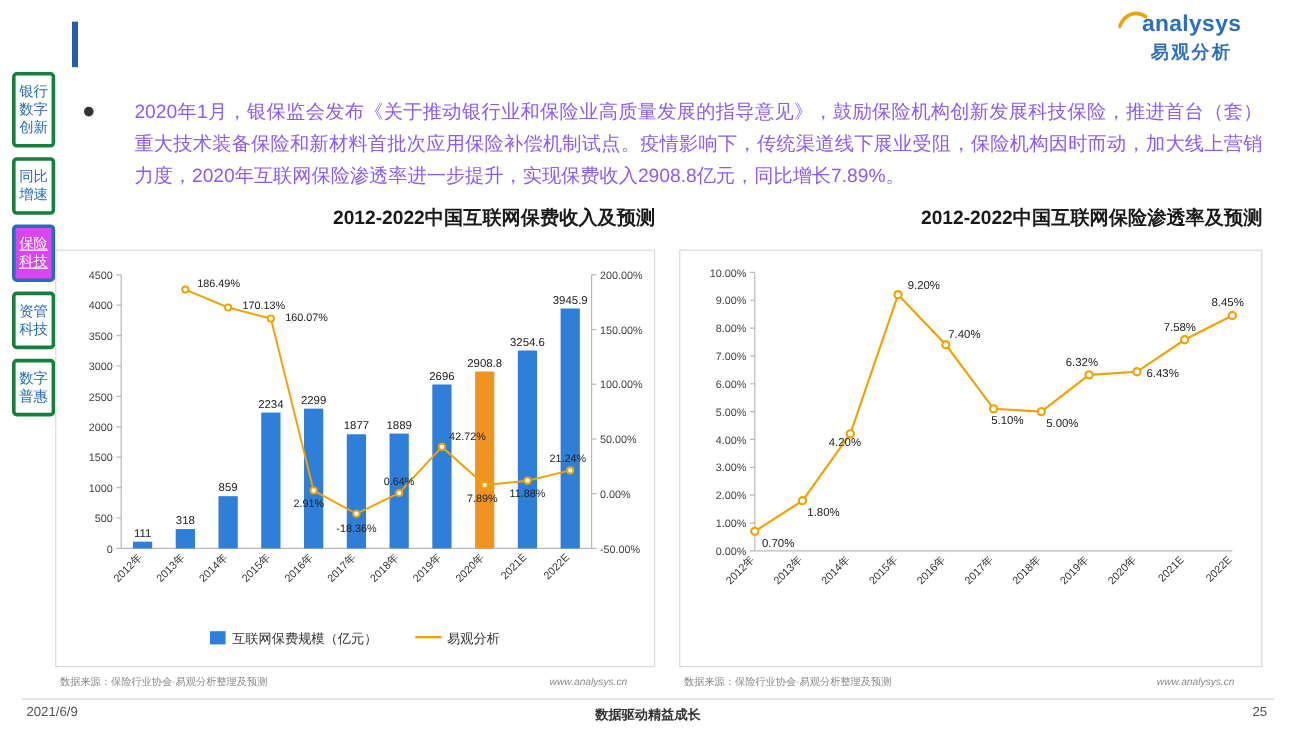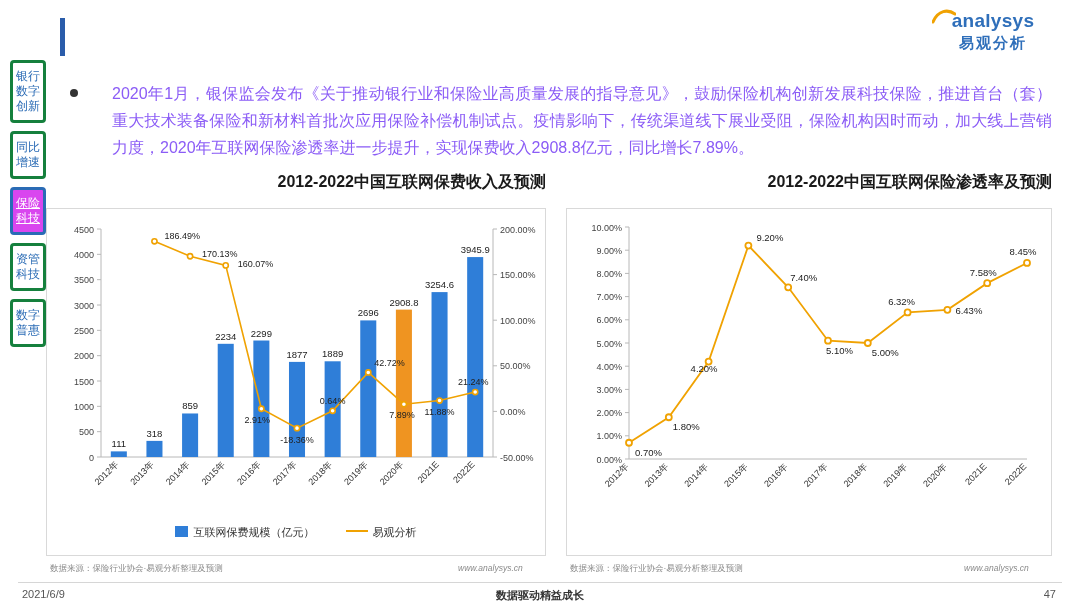--- a/index.html
+++ b/index.html
@@ -330,13 +330,13 @@
 </div>
 
 <div class="src src-left">数据来源：保险行业协会·易观分析整理及预测</div>
 <div class="src src-right">数据来源：保险行业协会·易观分析整理及预测</div>
 <div class="site site-left">www.analysys.cn</div>
 <div class="site site-right">www.analysys.cn</div>
 
 <div class="footer-line"></div>
 <div class="footer-date">2021/6/9</div>
 <div class="footer-center">数据驱动精益成长</div>
-<div class="footer-page">47</div>
+<div class="footer-page">25</div>
 
 </body></html>

